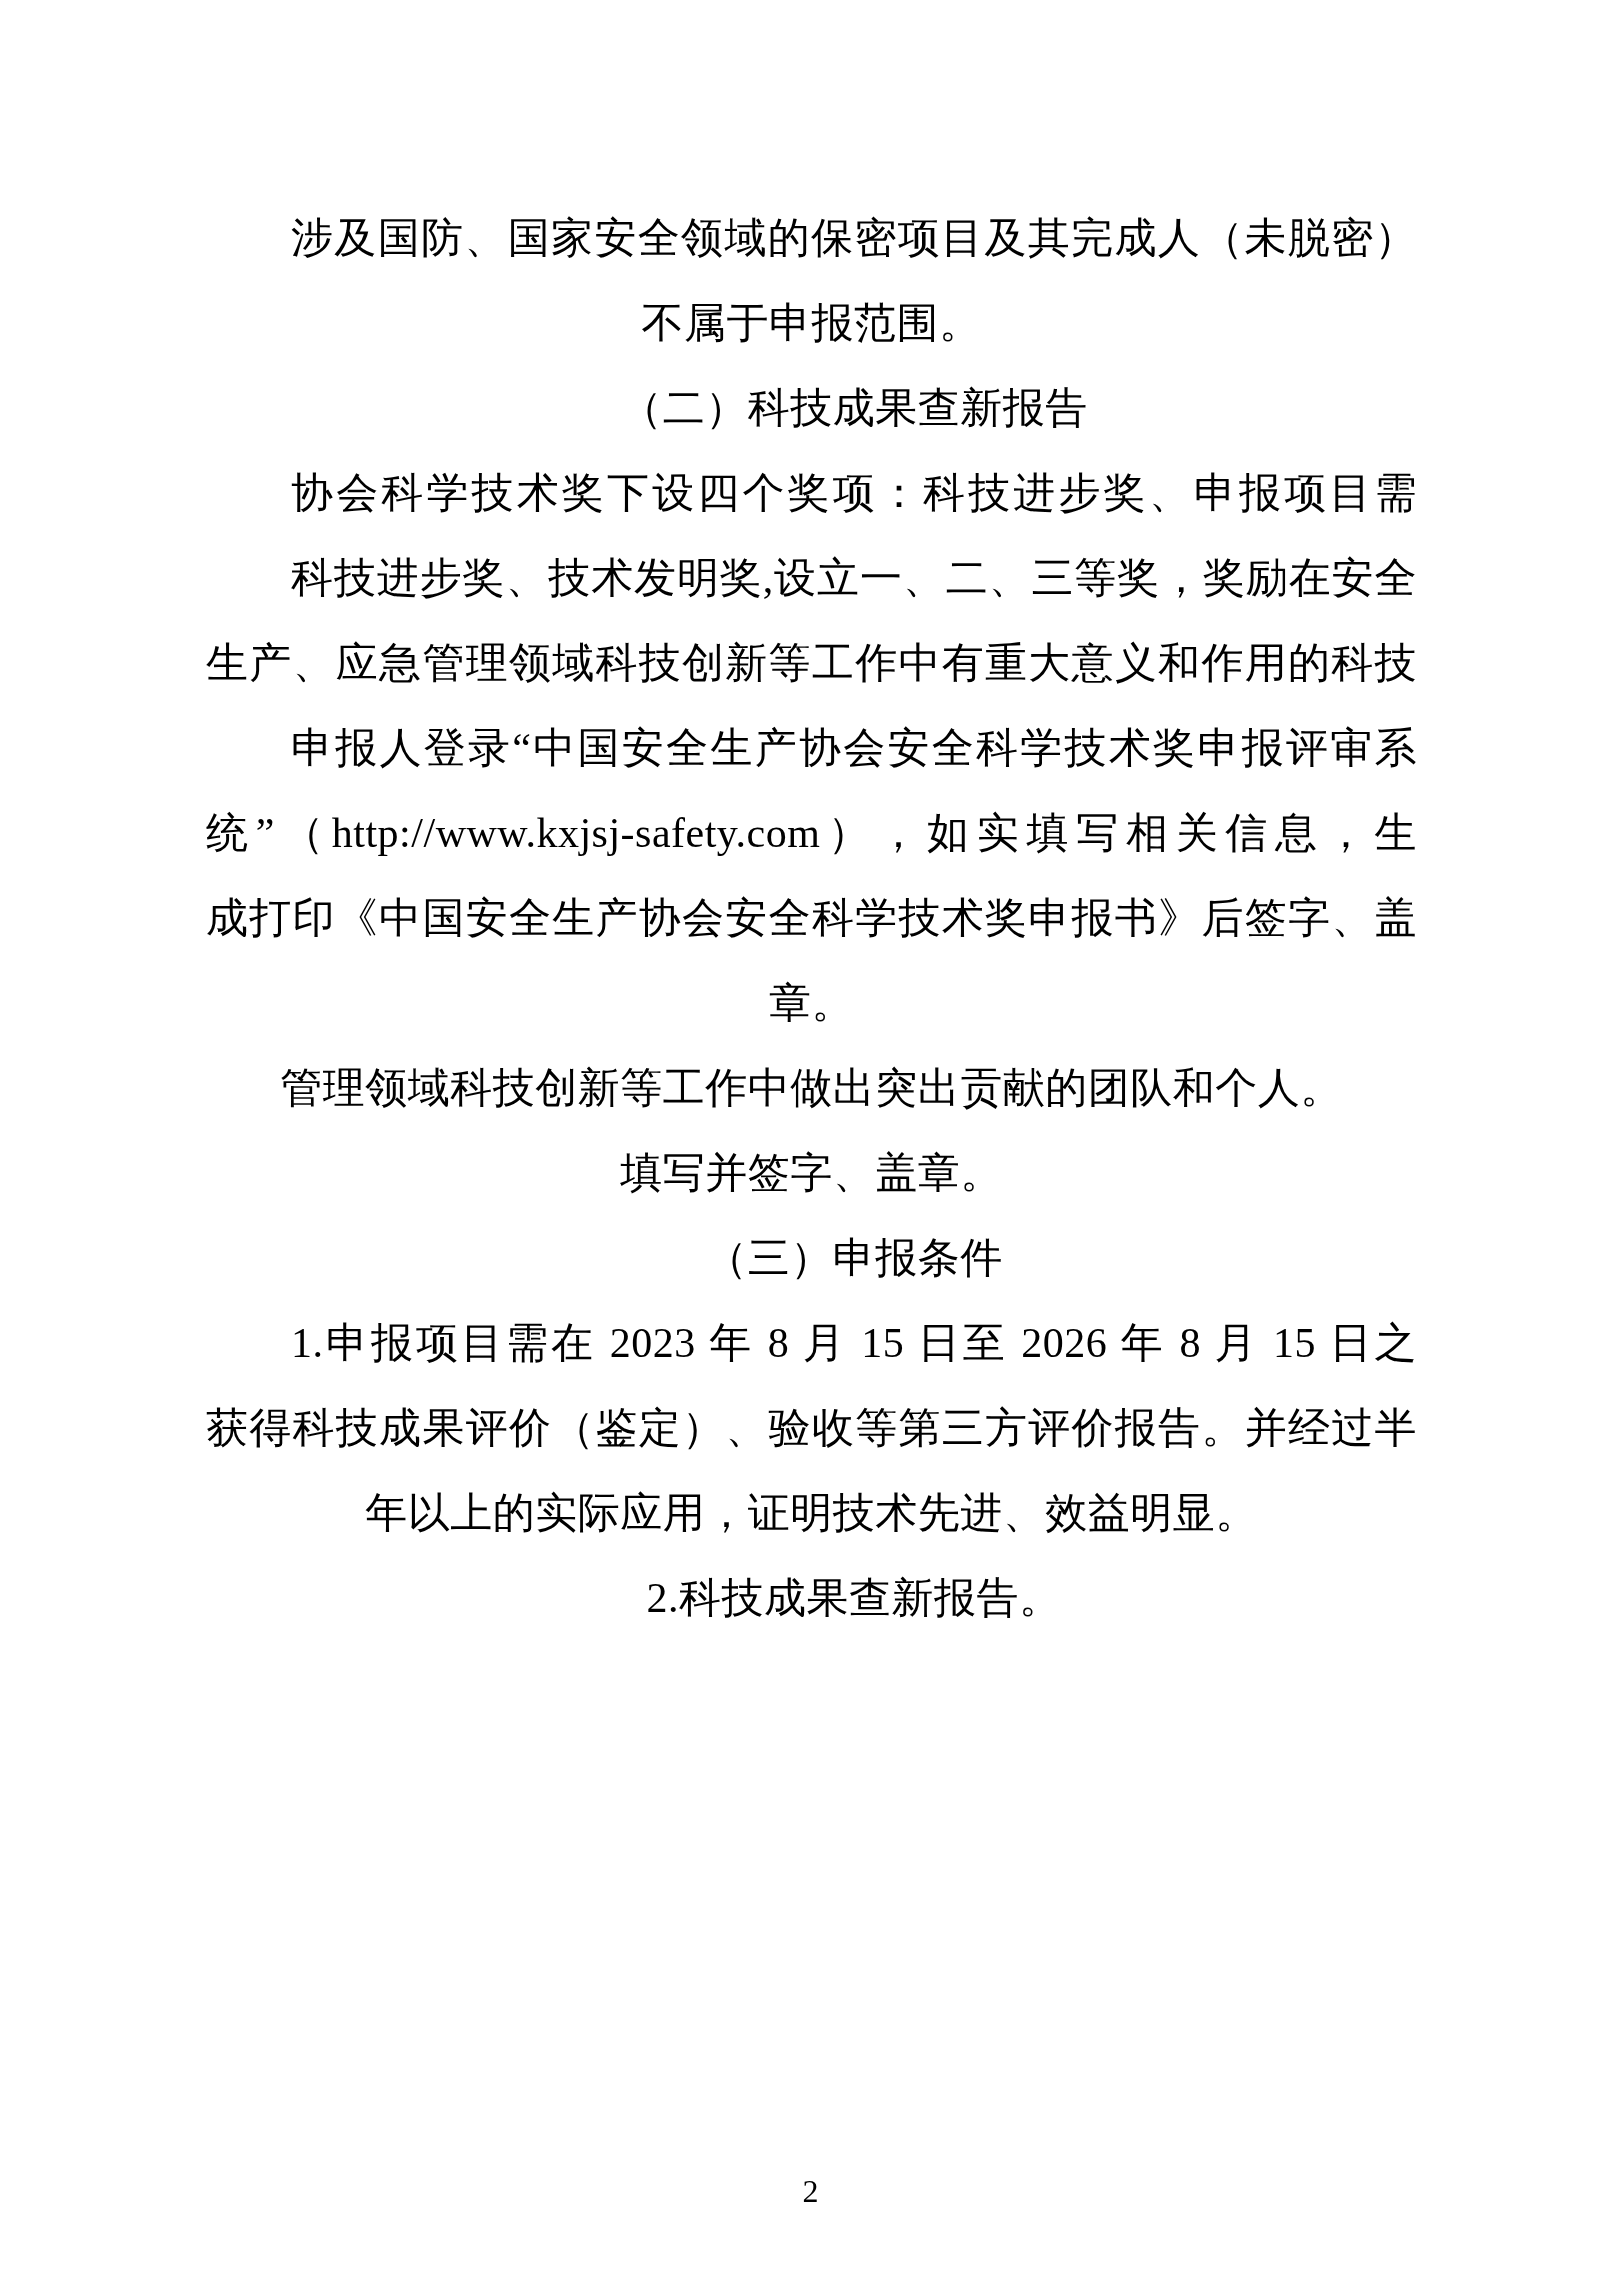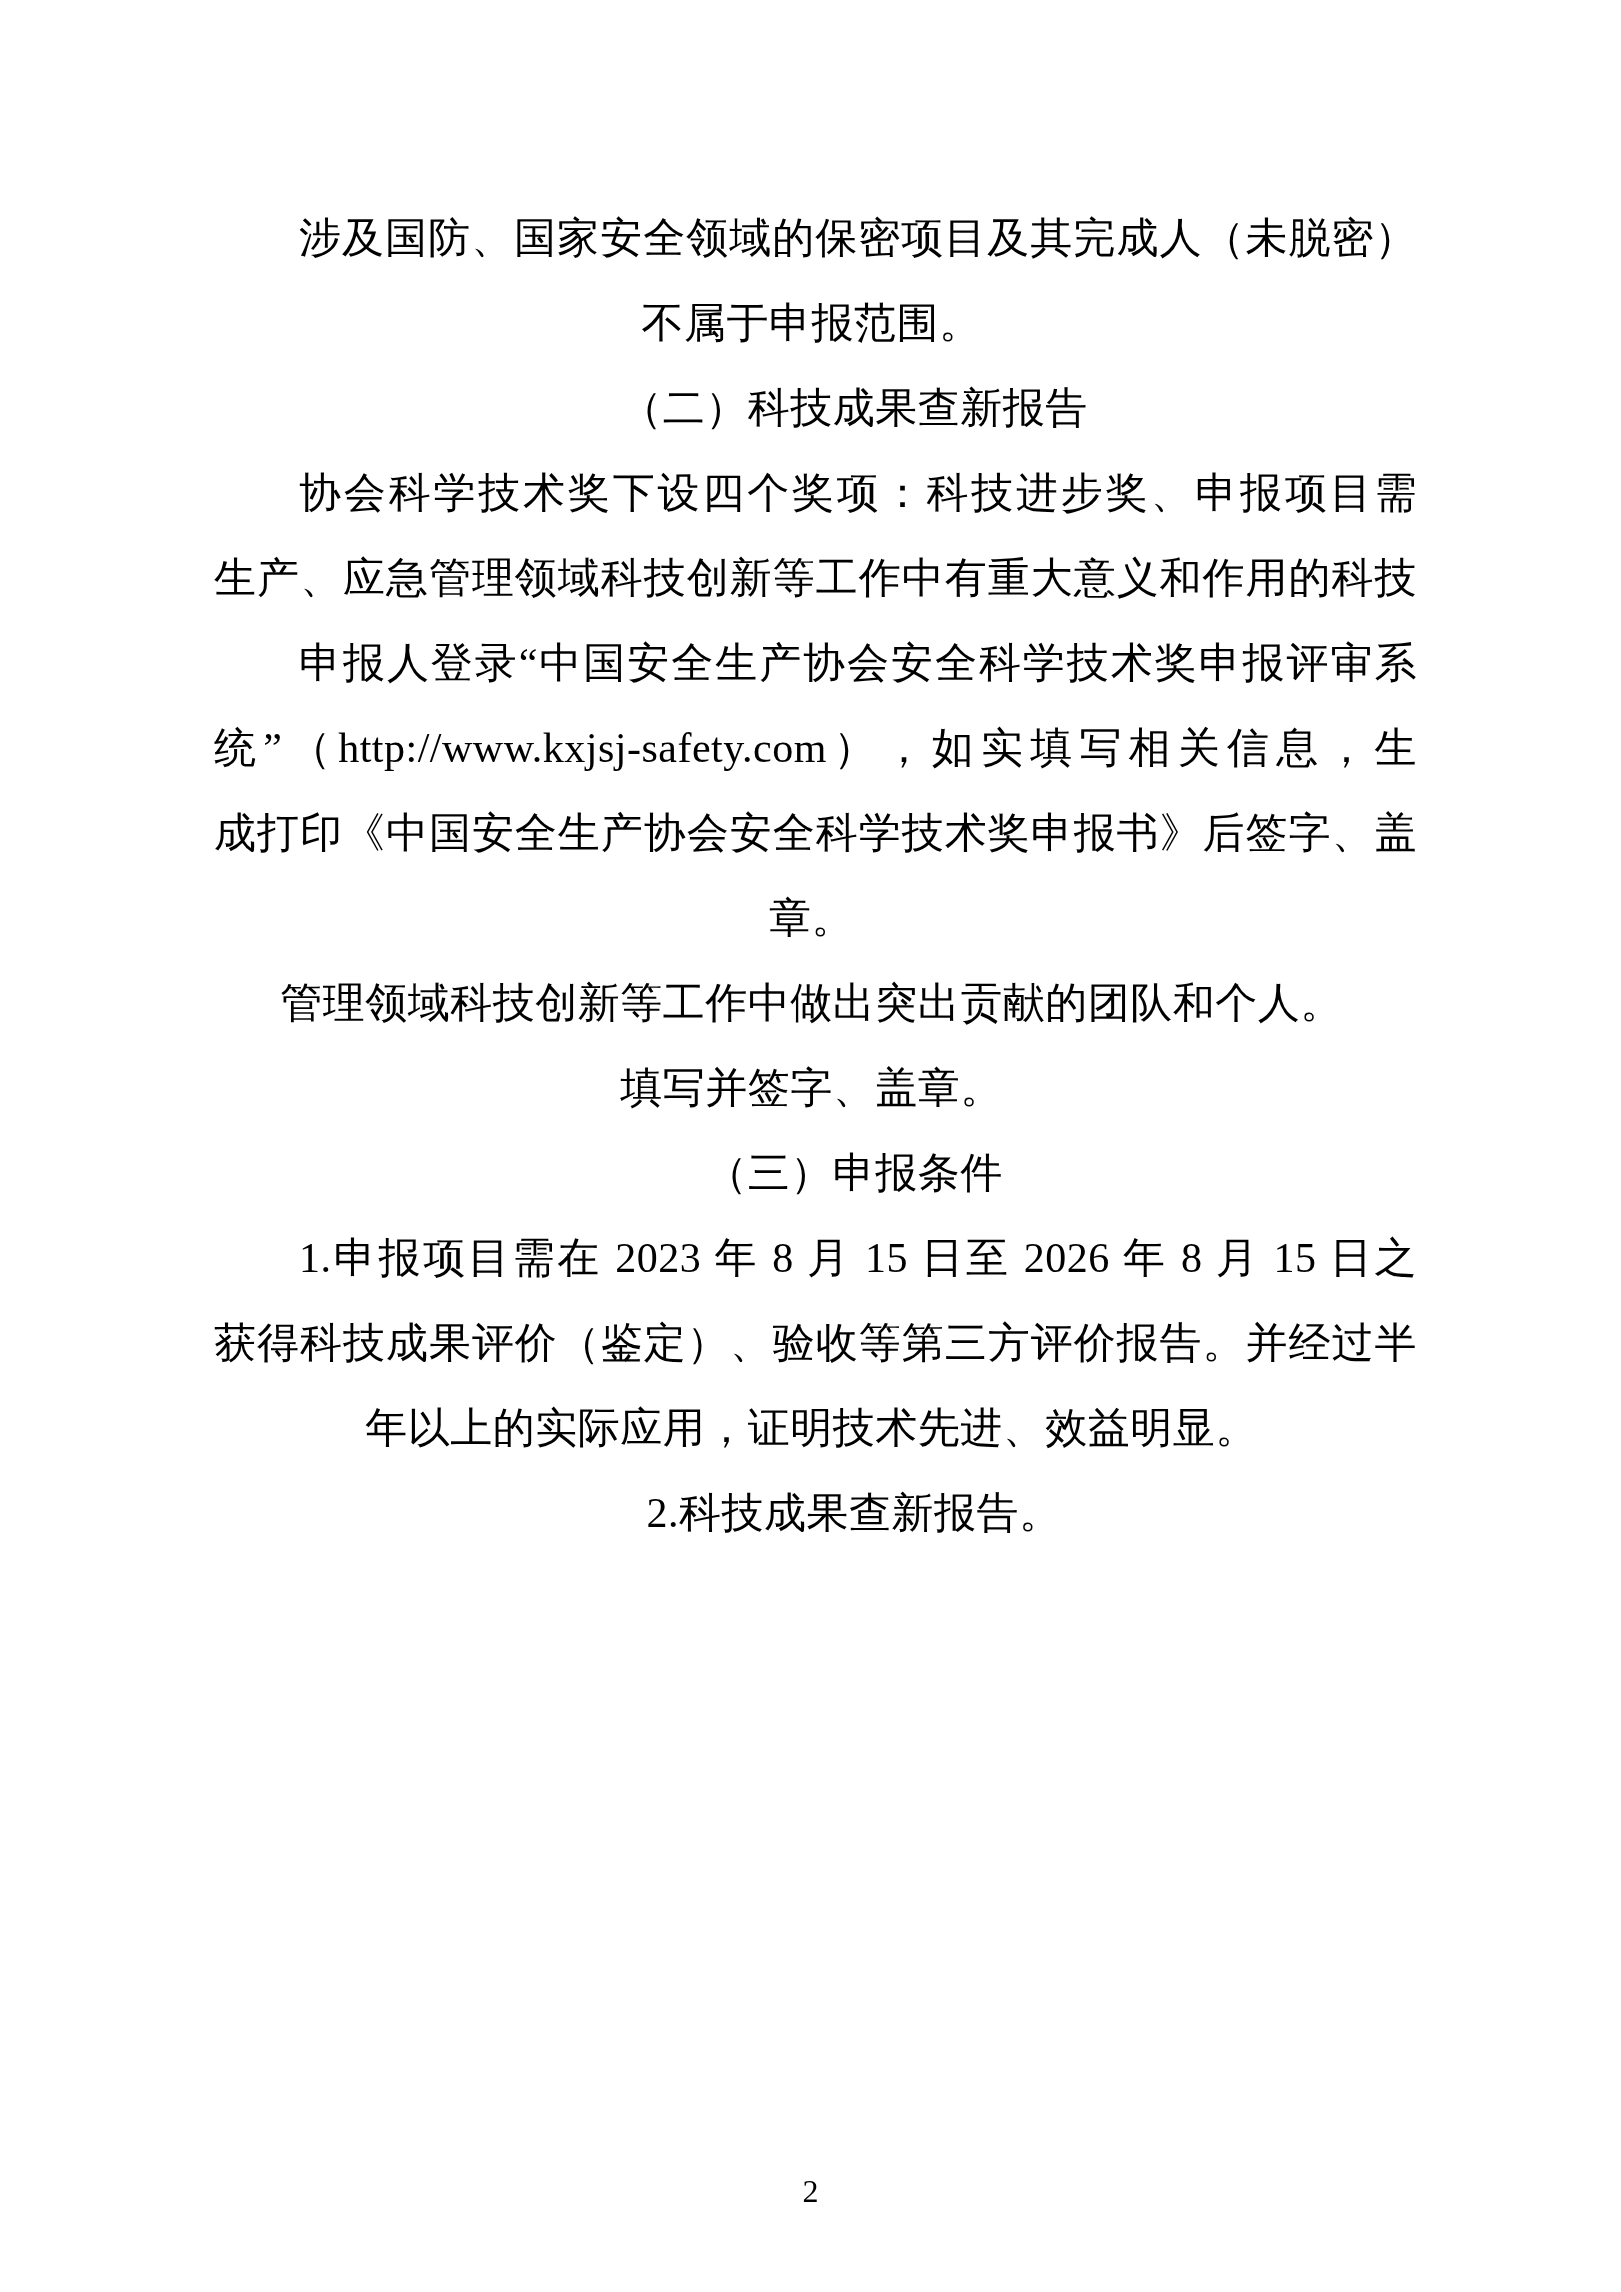--- a/index.html
+++ b/index.html
@@ -33,21 +33,20 @@
     line-height: 85px;
     overflow: hidden;
     white-space: nowrap;
     letter-spacing: 0.5px;
     text-align: center;
   }
   .line.justify {
     white-space: normal;
     text-align: justify;
     text-align-last: justify;
-    margin-left: 8px;
   }
   .line.indent {
     padding-left: 85px;
   }
   .page-number {
     position: absolute;
     top: 2172px;
     left: 0;
     width: 100%;
     text-align: center;
@@ -58,20 +57,21 @@
 </style>
 </head>
 <body>
 
 <div class="page">
   <div class="body-text">
       <div class="line indent justify">涉及国防、国家安全领域的保密项目及其完成人（未脱密）</div>
       <div class="line">不属于申报范围。</div>
       <div class="line indent">（二）科技成果查新报告</div>
       <div class="line indent justify">协会科学技术奖下设四个奖项：科技进步奖、申报项目需在、</div>
+      <div class="line indent justify">科技进步奖、技术发明奖,设立一、二、三等奖，奖励在安全</div>
       <div class="line justify">生产、应急管理领域科技创新等工作中有重大意义和作用的科技</div>
       <div class="line indent justify">申报人登录“中国安全生产协会安全科学技术奖申报评审系</div>
       <div class="line justify">统”（http://www.kxjsj-safety.com），如实填写相关信息，生</div>
       <div class="line justify">成打印《中国安全生产协会安全科学技术奖申报书》后签字、盖</div>
       <div class="line">章。</div>
       <div class="line">管理领域科技创新等工作中做出突出贡献的团队和个人。</div>
       <div class="line">填写并签字、盖章。</div>
       <div class="line indent">（三）申报条件</div>
       <div class="line indent justify">1.申报项目需在 2023 年 8 月 15 日至 2026 年 8 月 15 日之间，</div>
       <div class="line justify">获得科技成果评价（鉴定）、验收等第三方评价报告。并经过半</div>

